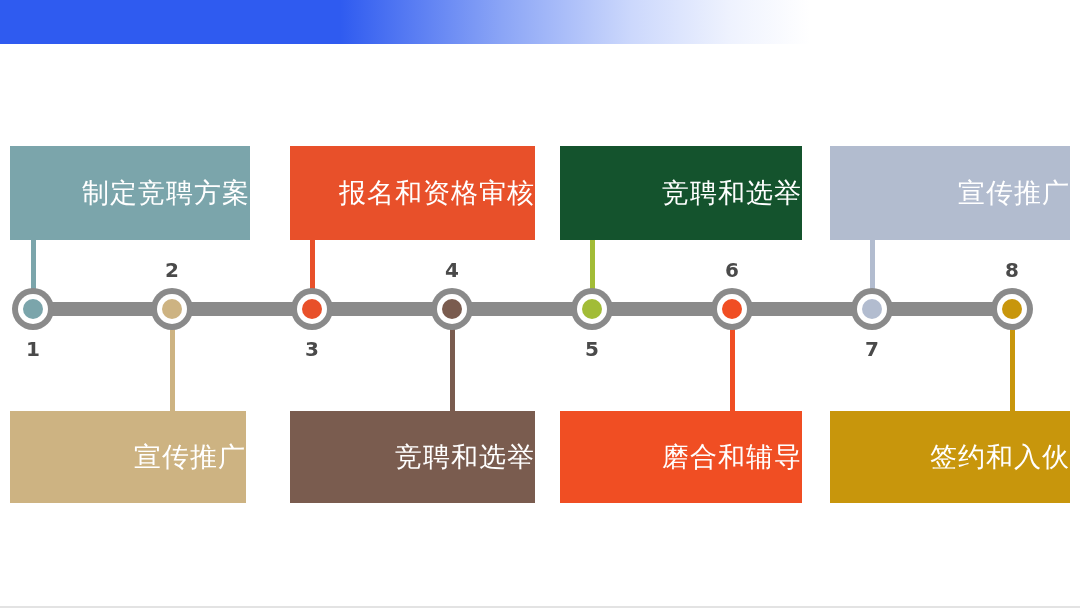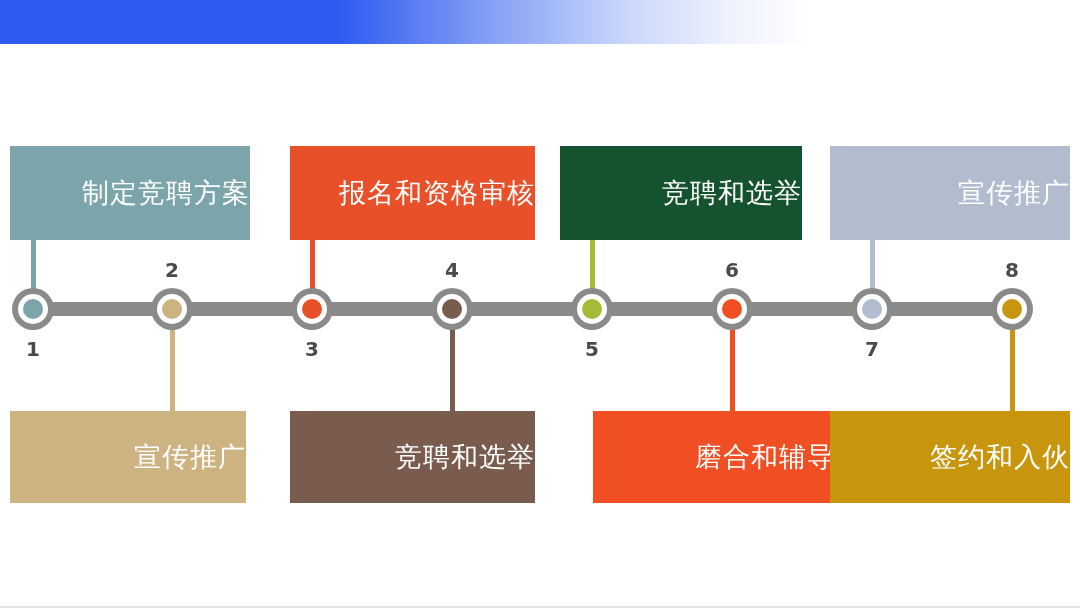--- a/index.html
+++ b/index.html
@@ -104,21 +104,21 @@
       <div class="num" style="left: 432px; top: 258px; color: rgb(74, 74, 74);">4</div>
       <div class="box top" style="left: 560px; width: 242px; background: #14532d;">
         <span>竞聘和选举</span>
       </div>
       <div class="stem" style="left: 590px; background: rgb(162, 188, 55); top: 240px; height: 69px;"></div>
       <div class="node" style="left: 571px; top: 288px; background: rgb(138, 138, 138);">
         <div class="ring" style="background: rgb(255, 255, 255);"></div>
         <div class="dot" style="background: rgb(162, 188, 55);"></div>
       </div>
       <div class="num" style="left: 572px; top: 337px; color: rgb(74, 74, 74);">5</div>
-      <div class="box bottom" style="left: 593px; width: 242px; background: rgb(240, 78, 35);">
+      <div class="box bottom" style="left: 560px; width: 242px; background: rgb(240, 78, 35);">
         <span>磨合和辅导</span>
       </div>
       <div class="stem" style="left: 730px; background: rgb(240, 78, 35); top: 309px; height: 102px;"></div>
       <div class="node" style="left: 711px; top: 288px; background: rgb(138, 138, 138);">
         <div class="ring" style="background: rgb(255, 255, 255);"></div>
         <div class="dot" style="background: rgb(240, 78, 35);"></div>
       </div>
       <div class="num" style="left: 712px; top: 258px; color: rgb(74, 74, 74);">6</div>
       <div class="box top" style="left: 830px; width: 240px; background: rgb(178, 188, 207);">
         <span>宣传推广</span>

